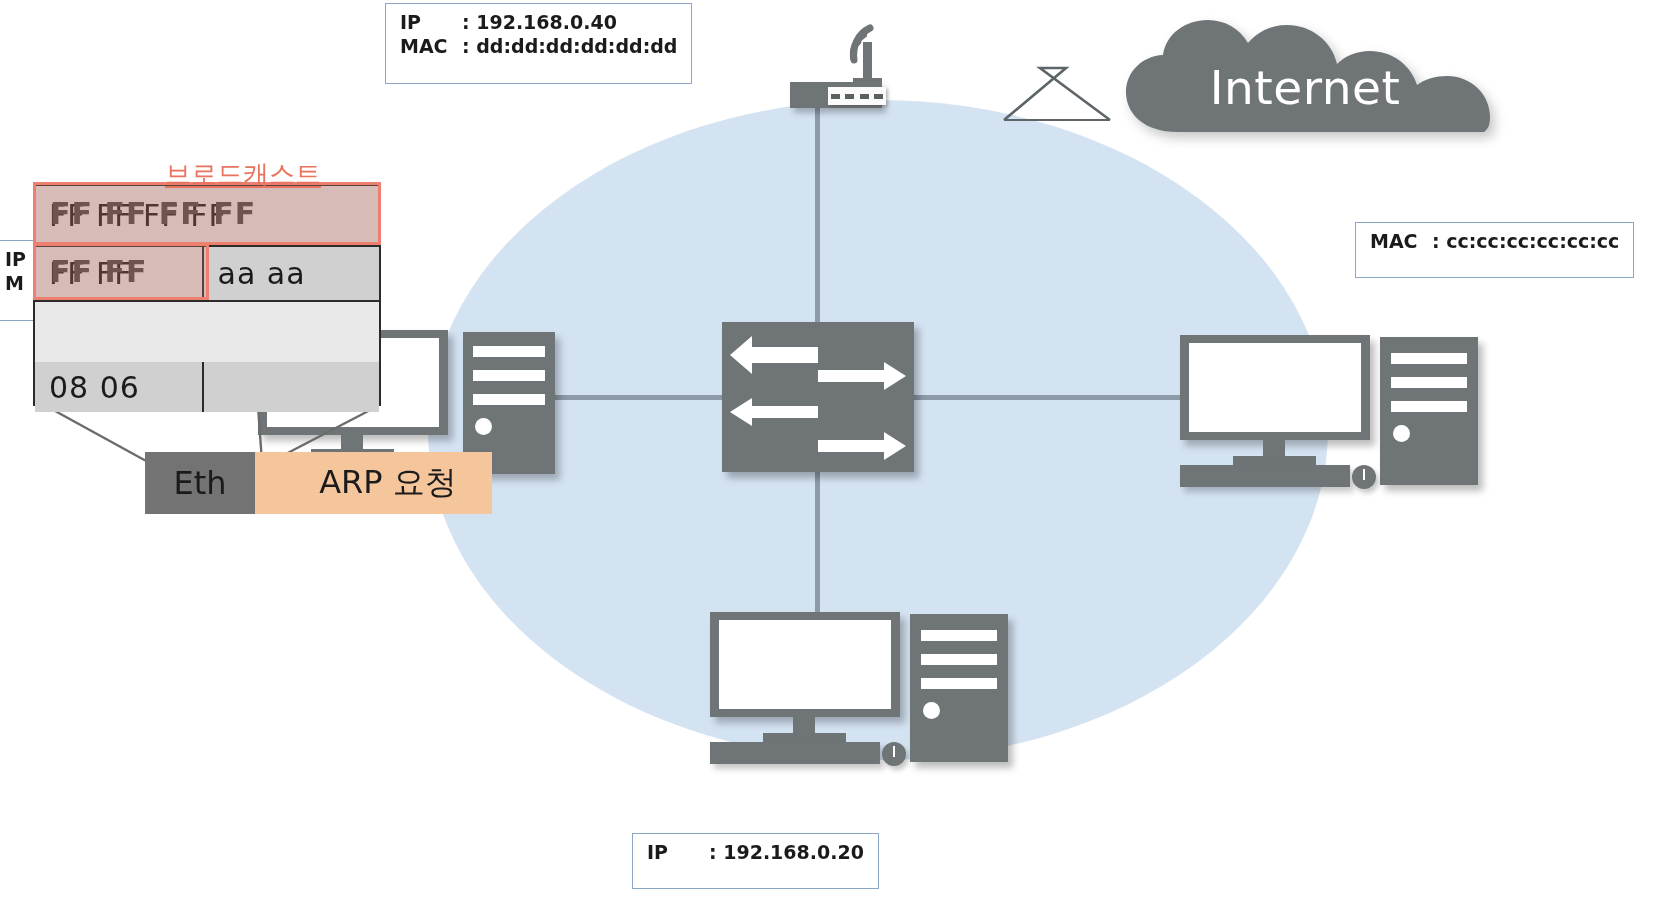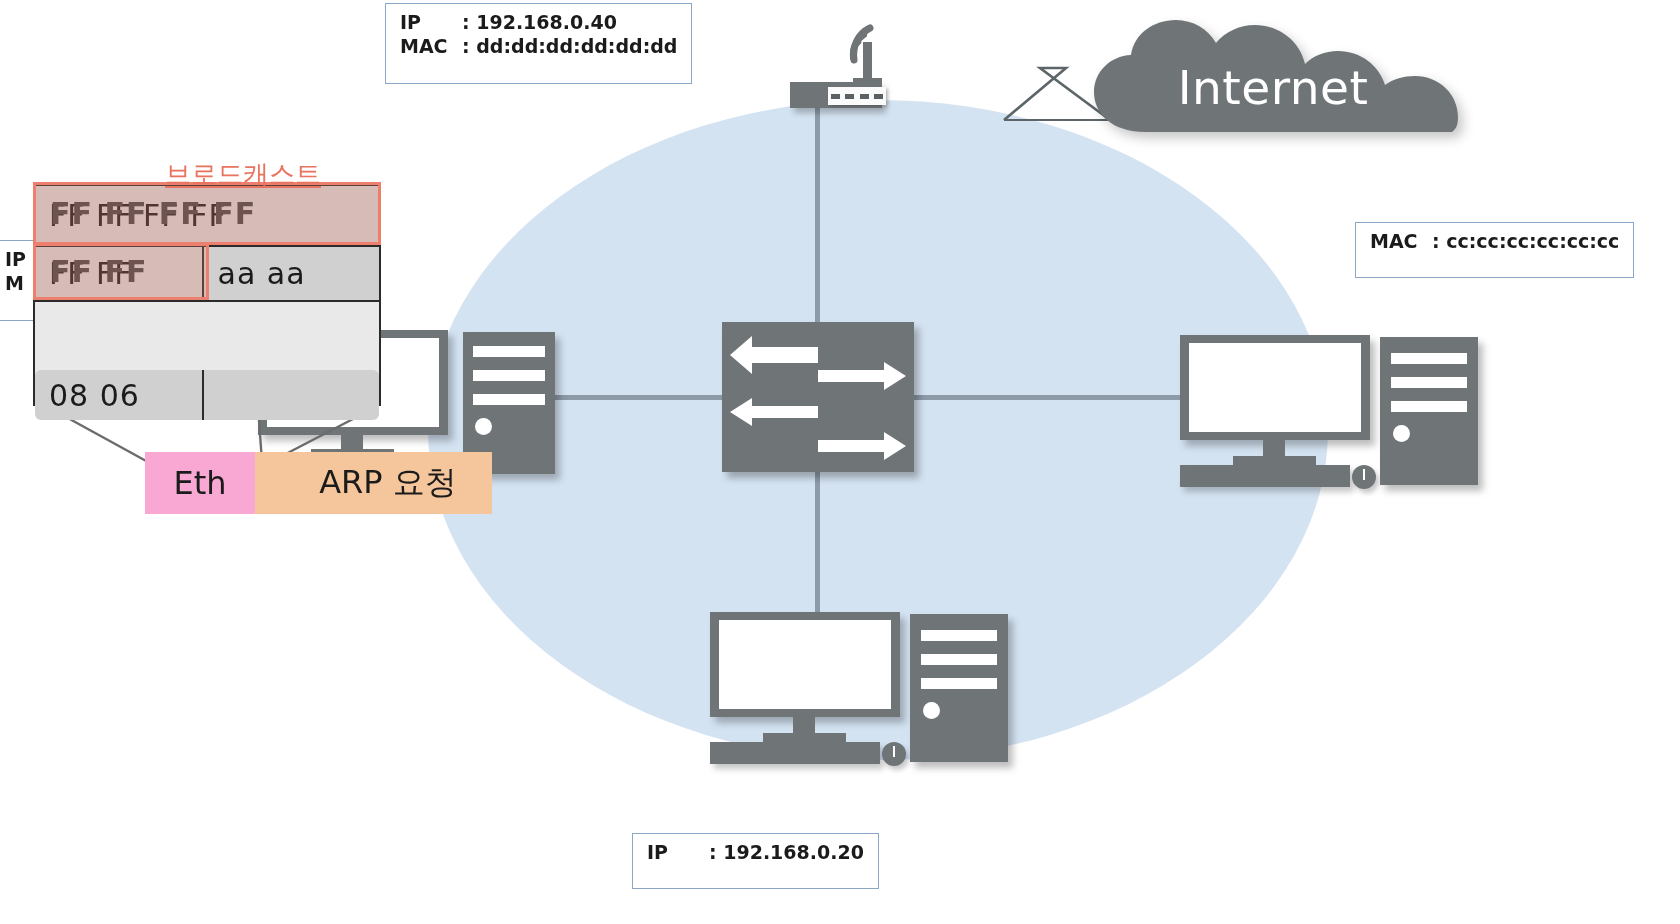--- a/index.html
+++ b/index.html
@@ -37,21 +37,21 @@
     position:absolute;left:38px;bottom:3px;width:58px;height:18px;background:#fbfbfb;
     display:flex;align-items:center;justify-content:space-around;
     box-shadow:2px 2px 3px rgba(0,0,0,.18);
   }
   .router-ports i{display:block;width:9px;height:5px;background:#5b6063;}
   .router-mast{position:absolute;left:73px;bottom:24px;width:9px;height:42px;background:#6f7477;}
   .router-foot{position:absolute;left:63px;bottom:20px;width:29px;height:10px;background:#6f7477;}
   .router-waves{position:absolute;left:34px;top:-2px;}
 
   
-  .cloud{position:absolute;left:1088px;top:20px;width:370px;height:120px;}
+  .cloud{position:absolute;left:1120px;top:20px;width:370px;height:120px;}
   .cloud svg{display:block;filter:drop-shadow(5px 6px 6px rgba(0,0,0,.22));}
   .cloud-label{
     position:absolute;left:0;top:0;width:370px;height:120px;
     display:flex;align-items:center;justify-content:center;
     color:#ffffff;font-size:47px;font-weight:400;letter-spacing:.5px;
     font-family:"DejaVu Sans",sans-serif;
     padding-top:14px;box-sizing:border-box;pointer-events:none;
   }
   .zigzag{position:absolute;left:1000px;top:62px;}
 
@@ -87,21 +87,21 @@
   }
   .frame .frow{position:absolute;left:0;width:100%;box-sizing:border-box;display:flex;}
   .frame .cell{
     box-sizing:border-box;display:flex;align-items:center;
     font-family:"DejaVu Sans",sans-serif;font-size:30px;color:#1b1b1b;
     padding-left:14px;letter-spacing:1px;
   }
   .r1{top:0;height:61px;background:#d0d0d0;border-bottom:2.5px solid #2b2b2b;}
   .r2{top:61px;height:55px;background:#d0d0d0;border-bottom:2.5px solid #2b2b2b;}
   .r3{top:116px;height:53px;background:#ececec;border-bottom:2.5px solid #2b2b2b;}
-  .r4{top:184px;height:50px;background:#d0d0d0;border-radius:6px;}
+  .r4{top:176px;height:50px;background:#d0d0d0;}
   .cell-l{width:49%;border-right:2.5px solid #2b2b2b;height:100%;}
   .cell-r{width:51%;height:100%;}
   .cell-full{width:100%;height:100%;}
 
   .bcast-hl{
     position:absolute;border:3px solid #ec7f6e;box-sizing:border-box;
     background:rgba(236,127,110,.26);
   }
   .bcast-hl .txt{
     font-family:"DejaVu Sans",sans-serif;font-size:30px;color:#6d5450;
@@ -113,21 +113,21 @@
     text-decoration:underline;text-underline-offset:3px;
     font-family:"DejaVu Sans",sans-serif;white-space:nowrap;
   }
 
   
   .layer{
     position:absolute;box-sizing:border-box;
     display:flex;align-items:center;justify-content:center;
     font-family:"DejaVu Sans",sans-serif;font-size:32px;color:#1b1b1b;
   }
-  .layer-eth{background:#f9a8d4;}
+  .layer-eth{background:#737373;}
   .layer-arp{background:#f5c59c;padding-left:29px;}
   .leader{position:absolute;}
 </style>
 </head>
 <body>
 
 <div id="stage">
 
   <div class="lan-ellipse"></div>
 

